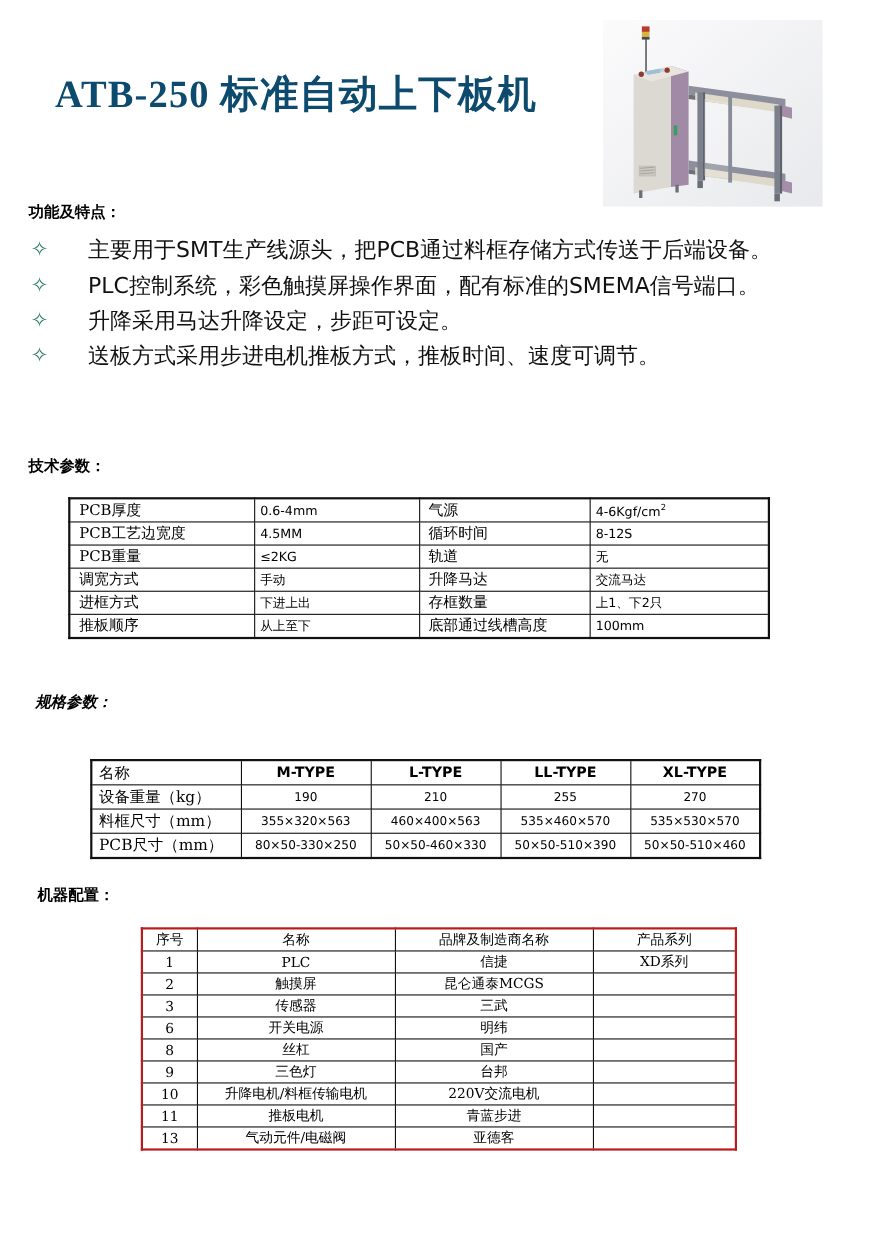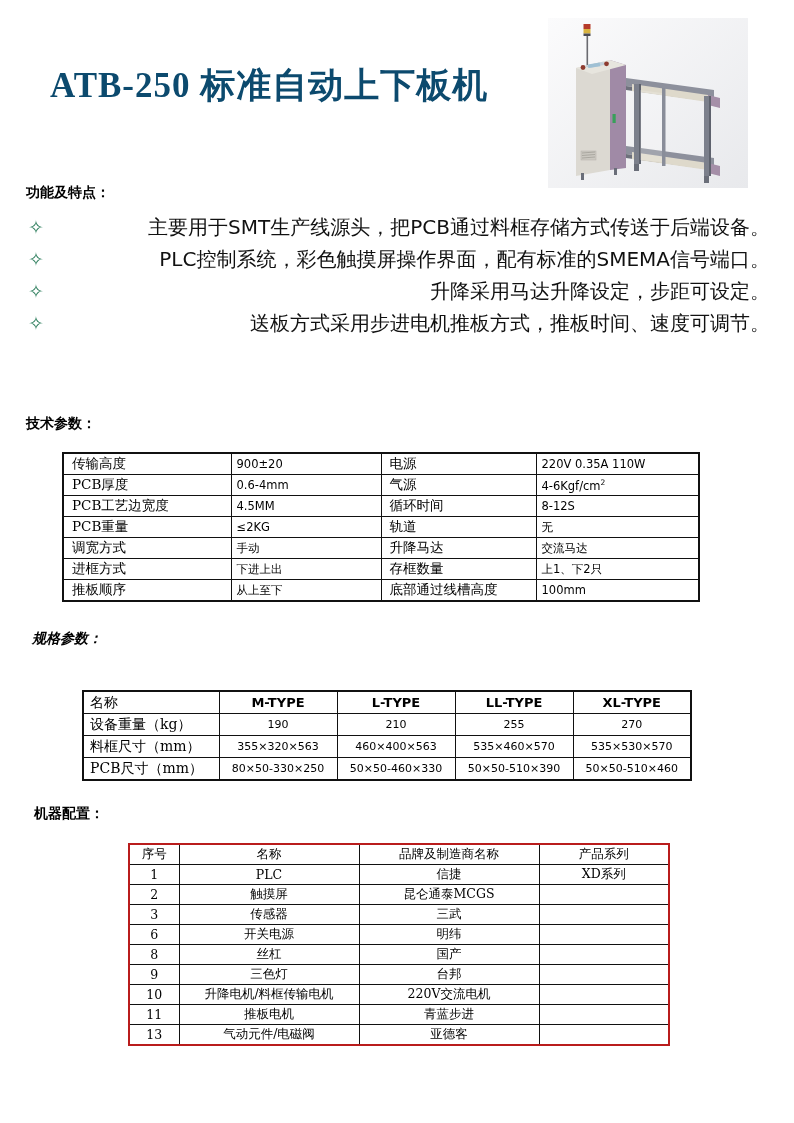--- a/index.html
+++ b/index.html
@@ -75,21 +75,20 @@
     width: 38px;
     color: #2f7f5e;
     font-size: 19px;
     line-height: 31px;
     text-align: left;
     padding-left: 2px;
   }
   .feat-text {
     flex: 1 1 auto;
     text-indent: 14px;
-    text-align: right;
   }
 
   
   table {
     position: absolute;
     border-collapse: collapse;
     table-layout: fixed;
     background: #fff;
   }
   table td, table th {
@@ -261,26 +260,20 @@
 
 <table id="tech-table">
   <colgroup>
     <col class="c1">
       <col class="c2">
       <col class="c3">
       <col class="c4">
   </colgroup>
   <tbody>
     <tr>
-      <td class="lbl">传输高度</td>
-      <td class="val">900±20</td>
-      <td class="lbl">电源</td>
-      <td class="val">220V 0.35A 110W</td>
-    </tr>
-    <tr>
       <td class="lbl">PCB厚度</td>
       <td class="val">0.6-4mm</td>
       <td class="lbl">气源</td>
       <td class="val">4-6Kgf/cm<span class="sup">2</span></td>
     </tr>
     <tr>
       <td class="lbl">PCB工艺边宽度</td>
       <td class="val">4.5MM</td>
       <td class="lbl">循环时间</td>
       <td class="val">8-12S</td>

